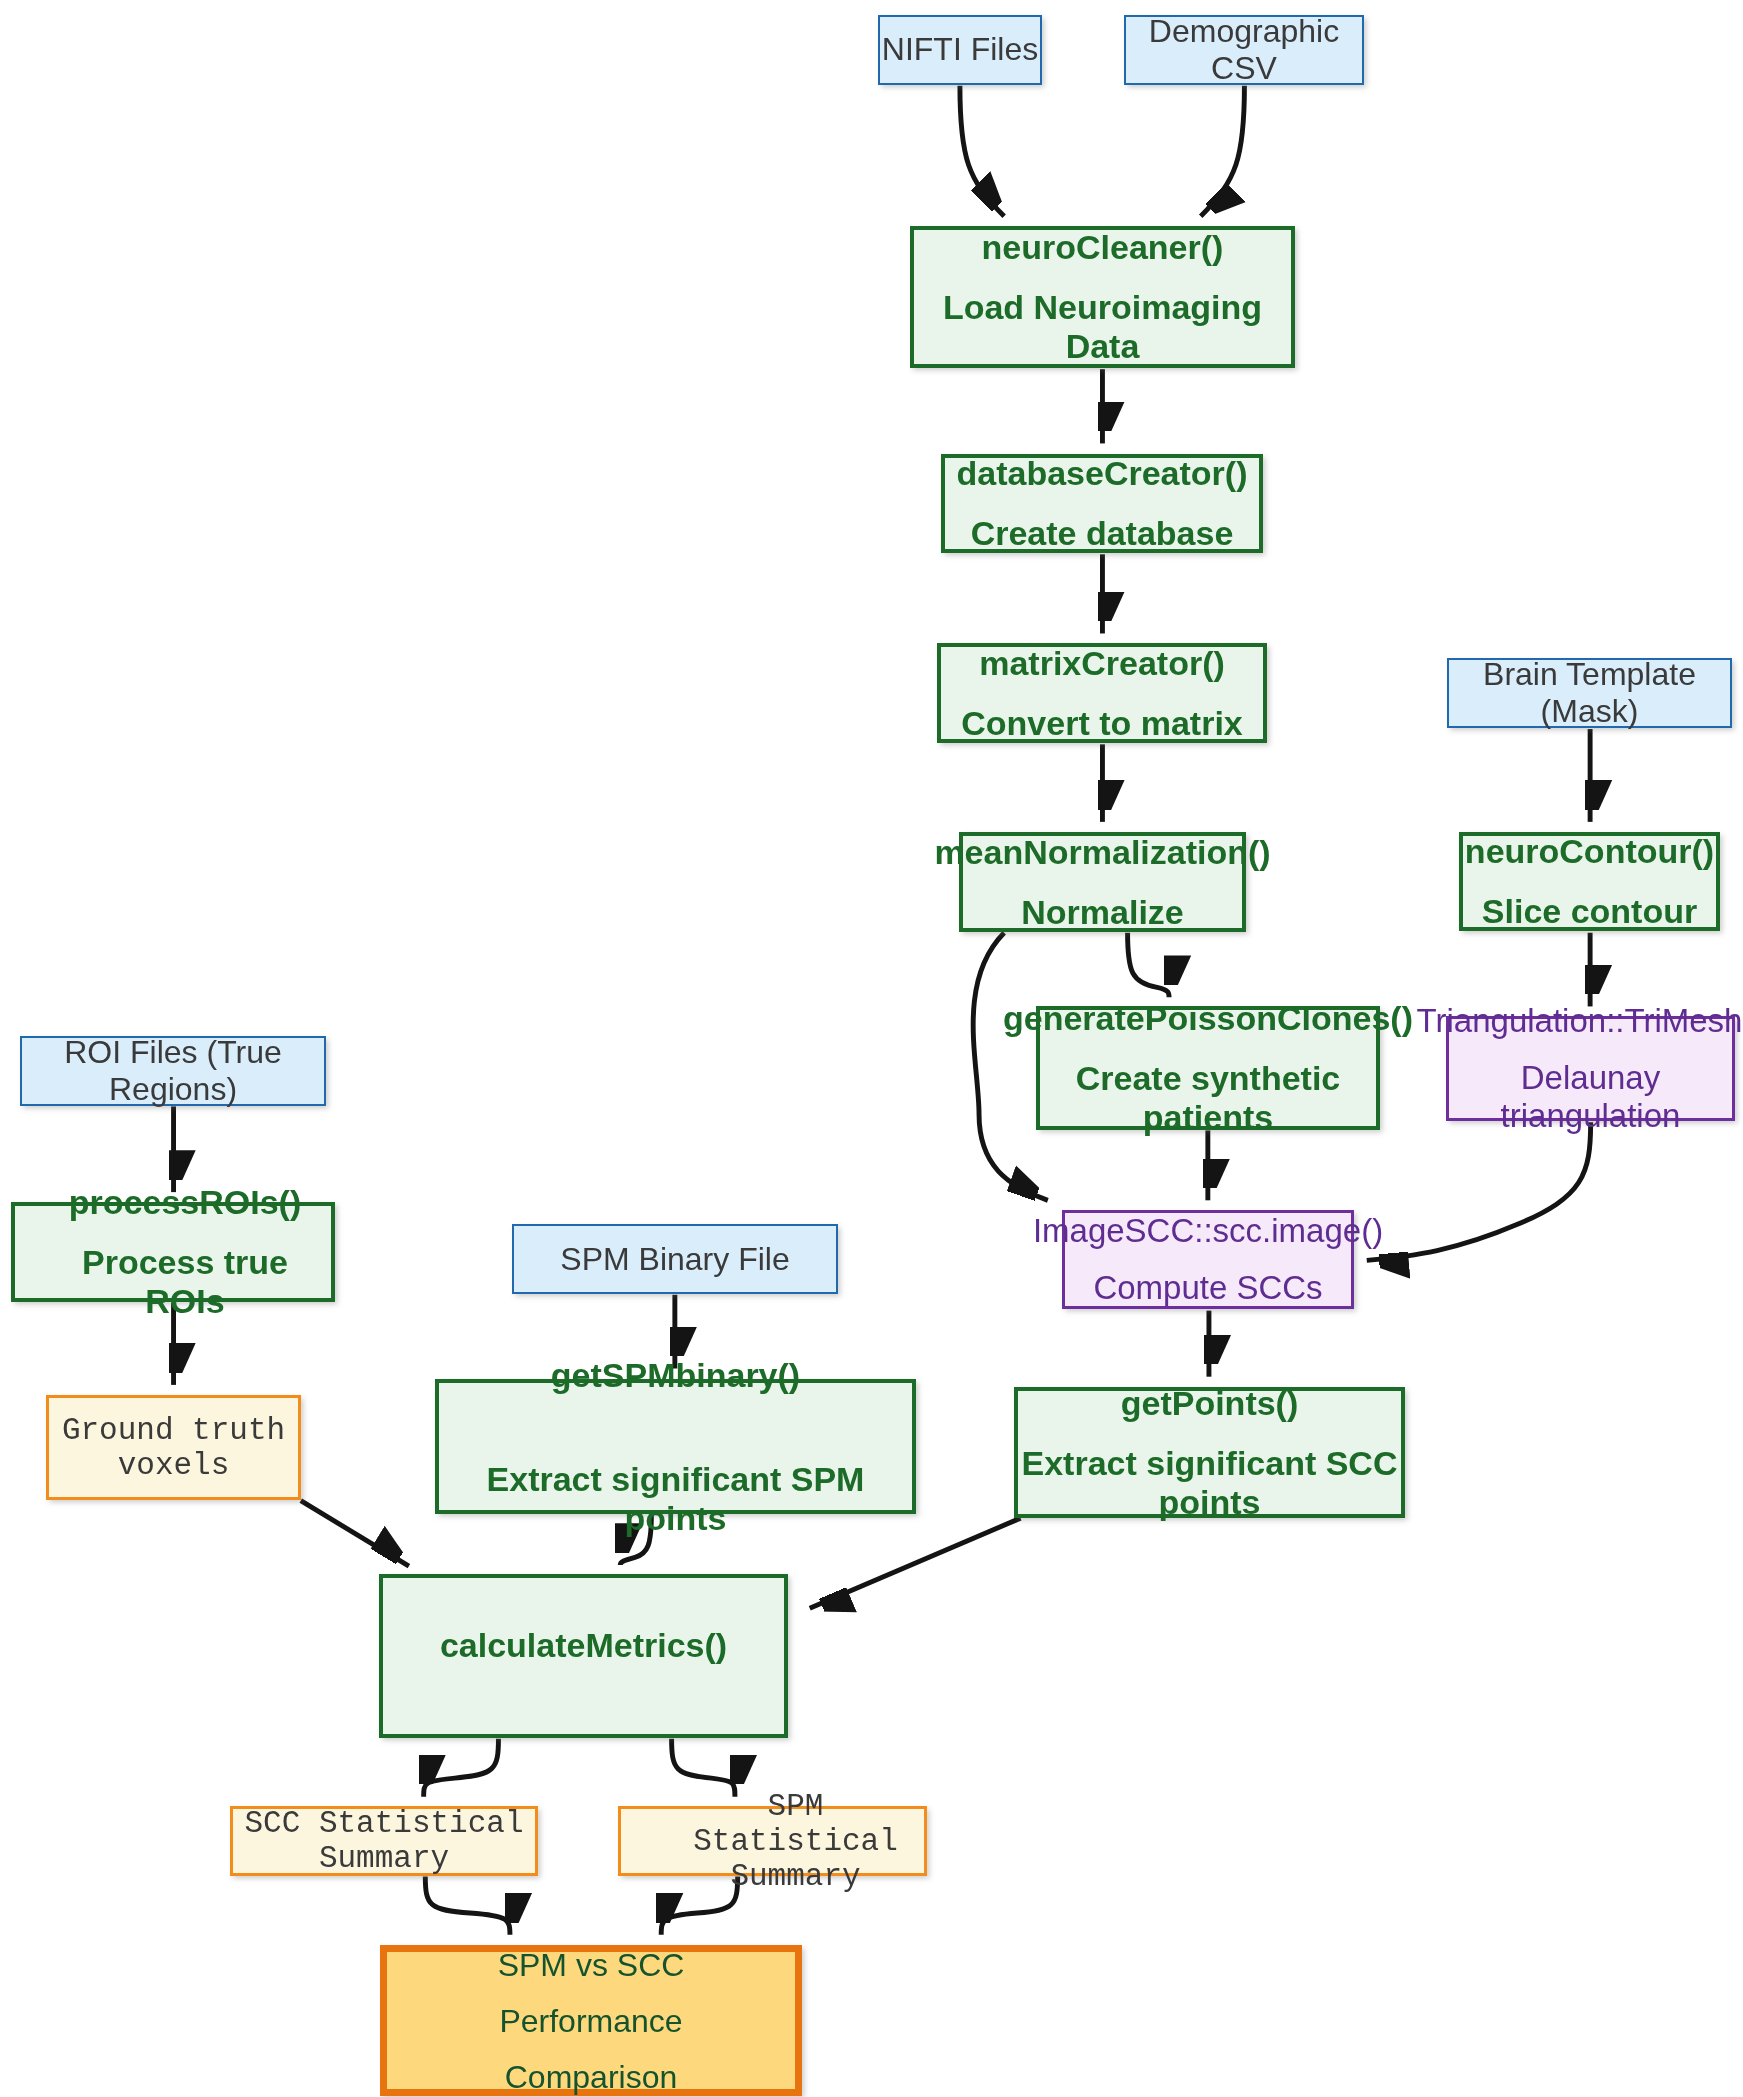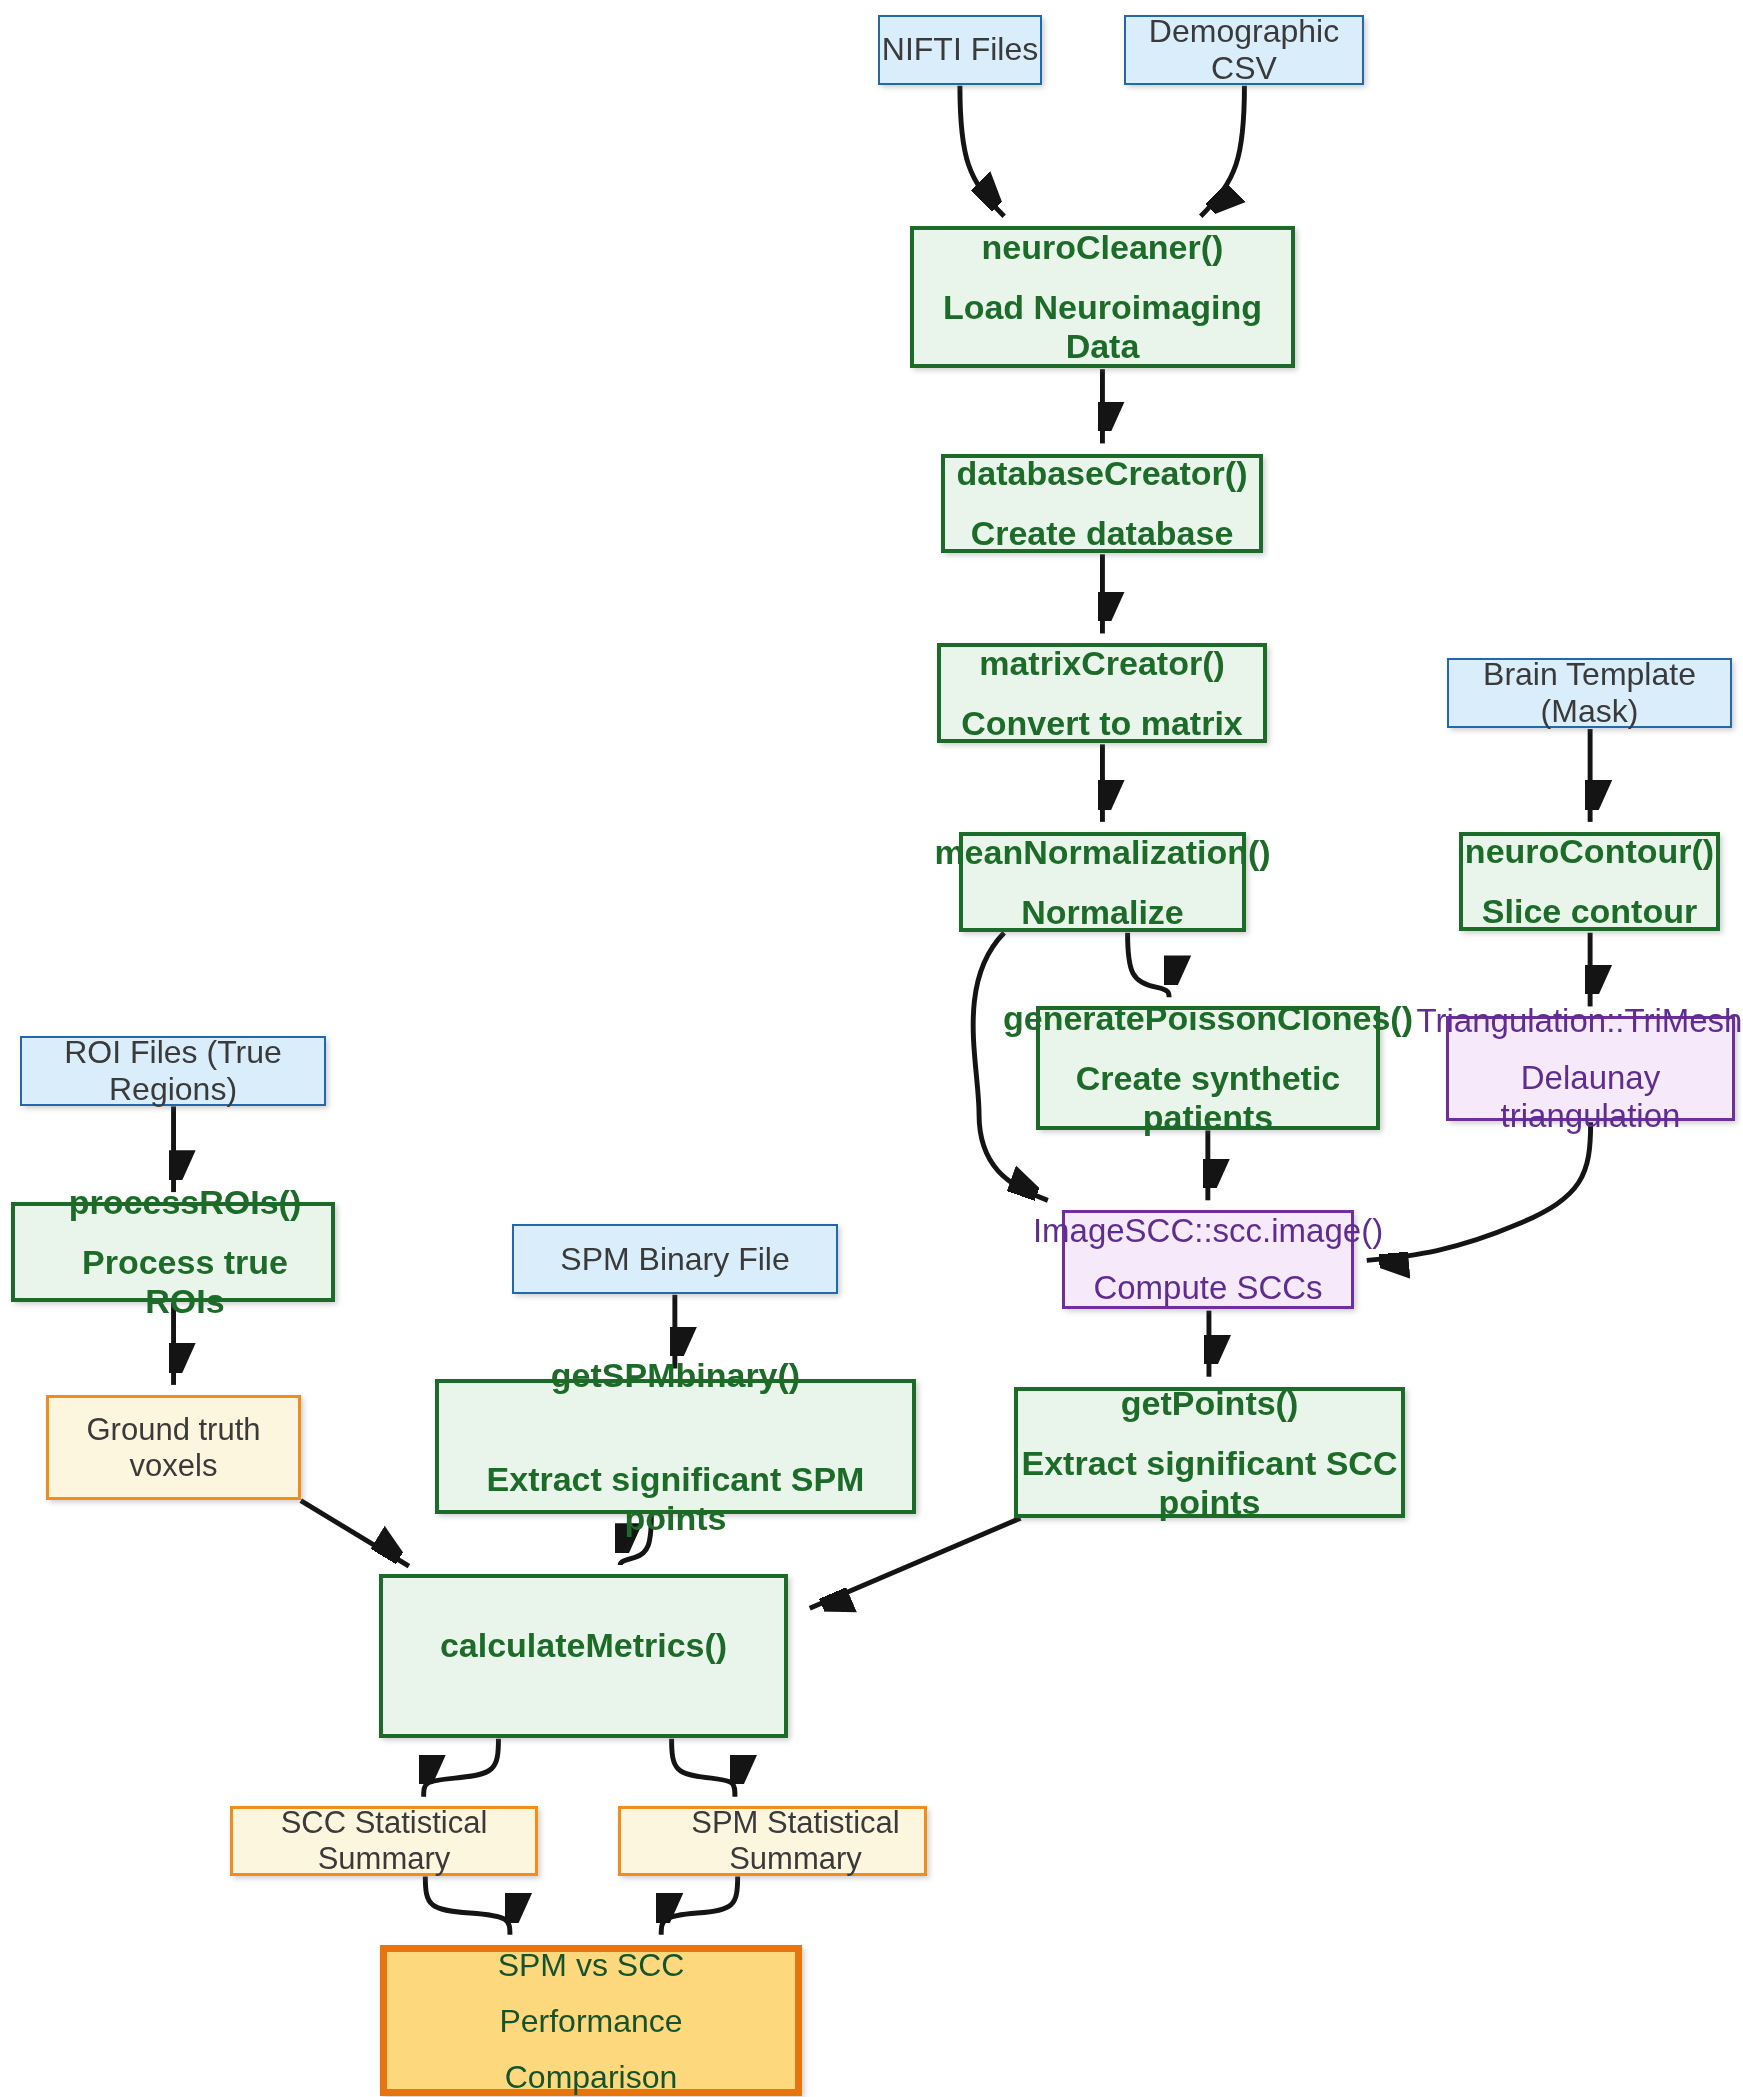--- a/index.html
+++ b/index.html
@@ -48,20 +48,21 @@
     font-size: 33px;
   }
   .n-pkg .title { margin-bottom: 18.6px; }
   
   .n-out {
     background: #fdf6df;
     border: 3.3px solid #f28c1b;
     color: #3a3a3a;
     font-size: 31px;
     font-weight: 400;
+    font-family: Liberation Mono, monospace;
   }
   
   .n-result {
     background: #fdd87c;
     border: 7.6px solid #e8740f;
     color: #14532d;
     font-size: 32px;
     font-weight: 400;
     line-height: 1.75;
     padding: 0 33px;

